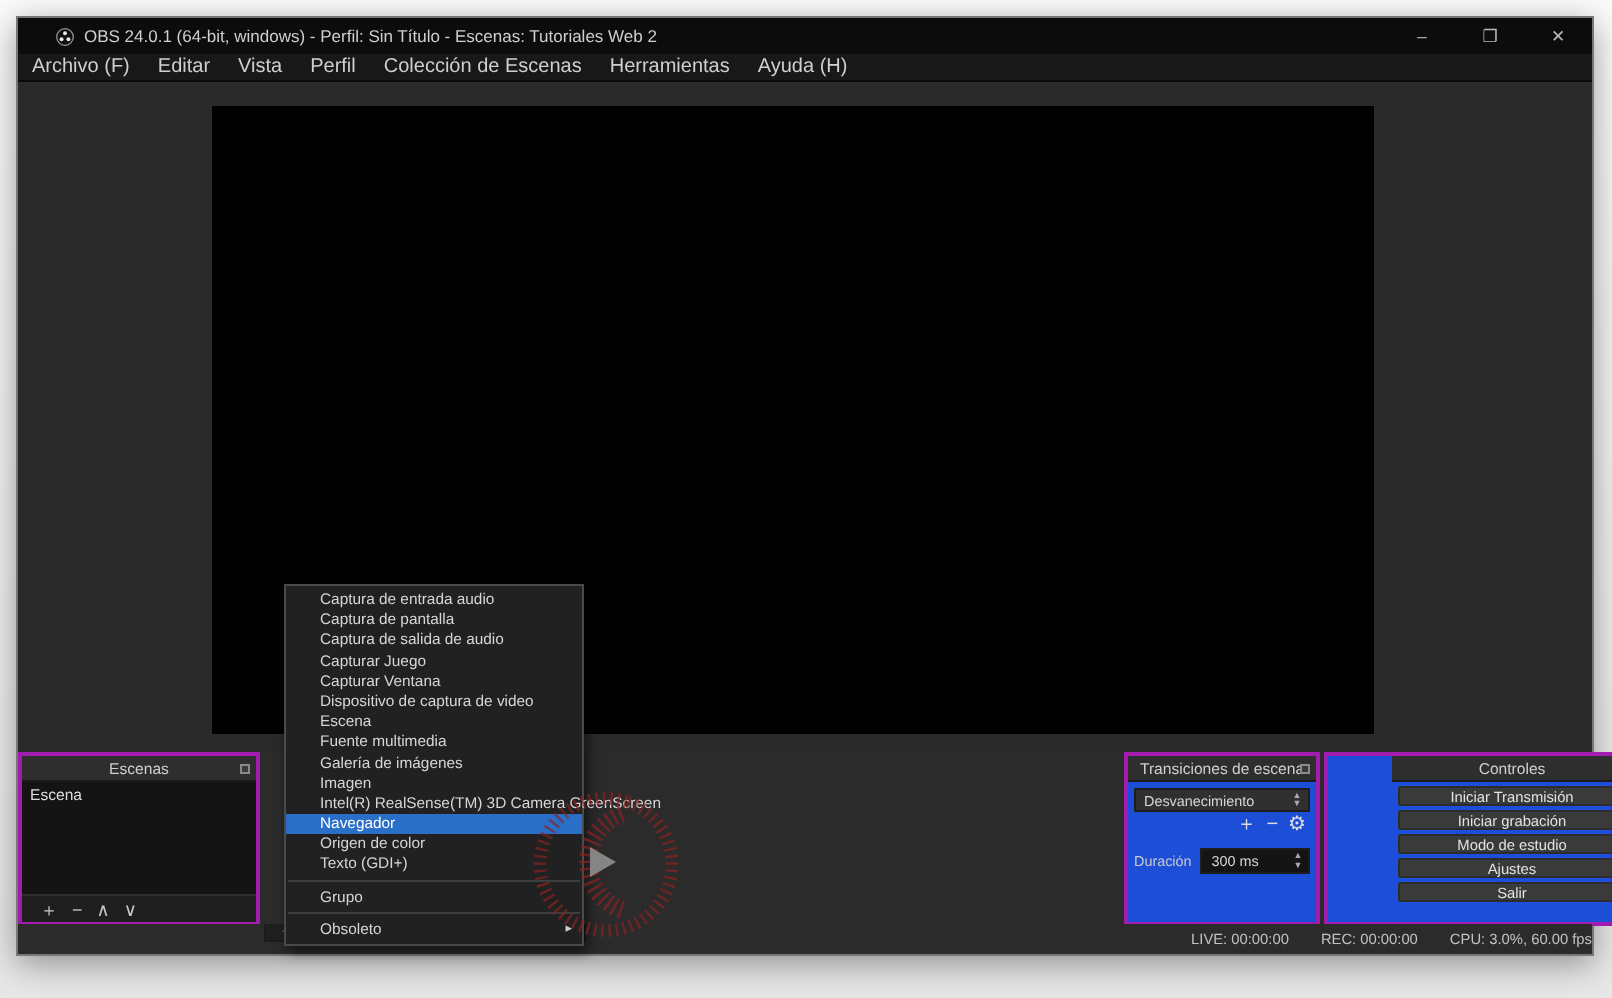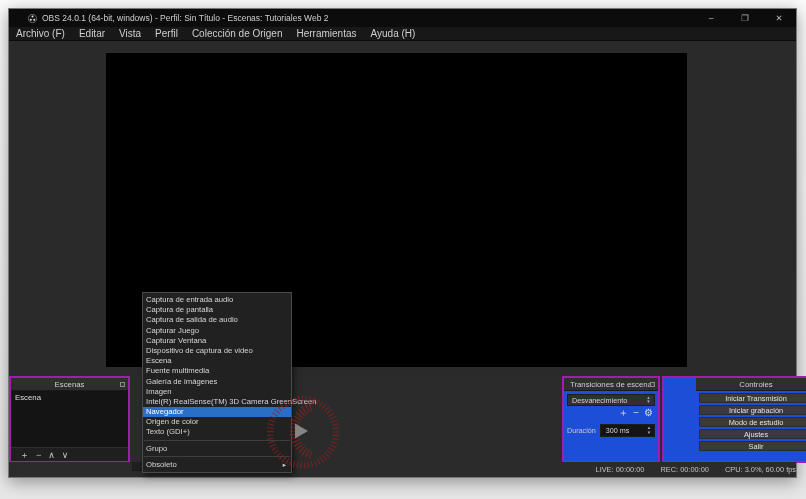--- a/index.html
+++ b/index.html
@@ -89,21 +89,21 @@
   .statusbar { position:absolute; left:0; right:0; bottom:0; height:15px;
     background:#2b2b2b; display:flex; align-items:center;
     justify-content:flex-end; gap:16px; }
   .status-item { color:#c2c2c2; font-size:7.4px; white-space:nowrap; }
 
   
   .context-menu { position:absolute; left:133px; top:283px; width:150px;
     background:#212121; border:1px solid #4a4a4a;
     box-shadow:2px 3px 6px rgba(0,0,0,.55); z-index:40; padding:2px 0; }
   .cm-item { position:relative; height:10.2px; line-height:10.2px;
-    padding-left:3px; color:#d6d6d6; font-size:7.7px; white-space:nowrap; }
+    padding-left:17px; color:#d6d6d6; font-size:7.7px; white-space:nowrap; }
   .cm-item.highlight { background:#2a6fc7; color:#fff; }
   .cm-sep { height:1px; background:#3e3e3e; margin:2.5px 1px; }
   .cm-arrow { position:absolute; right:5px; top:0; font-size:6.5px; color:#cfcfcf; }
 
   
   .watermark { position:absolute; left:252px; top:383px; width:78px;
     height:78px; z-index:60; pointer-events:none; opacity:.8; }
 </style>
 </head>
 <body>
@@ -123,21 +123,21 @@
       <span class="win-btn">❐</span>
       <span class="win-btn">✕</span>
     </div>
   </div>
 
   <div class="menubar">
     <span class="menubar-item">Archivo (F)</span>
     <span class="menubar-item">Editar</span>
     <span class="menubar-item">Vista</span>
     <span class="menubar-item">Perfil</span>
-    <span class="menubar-item">Colección de Origen</span>
+    <span class="menubar-item">Colección de Escenas</span>
     <span class="menubar-item">Herramientas</span>
     <span class="menubar-item">Ayuda (H)</span>
   </div>
 
   <div class="preview"></div>
   <div class="canvas"></div>
 
   <div class="panel panel-scenes">
     <div class="panel-header">
       <span>Escenas</span>

